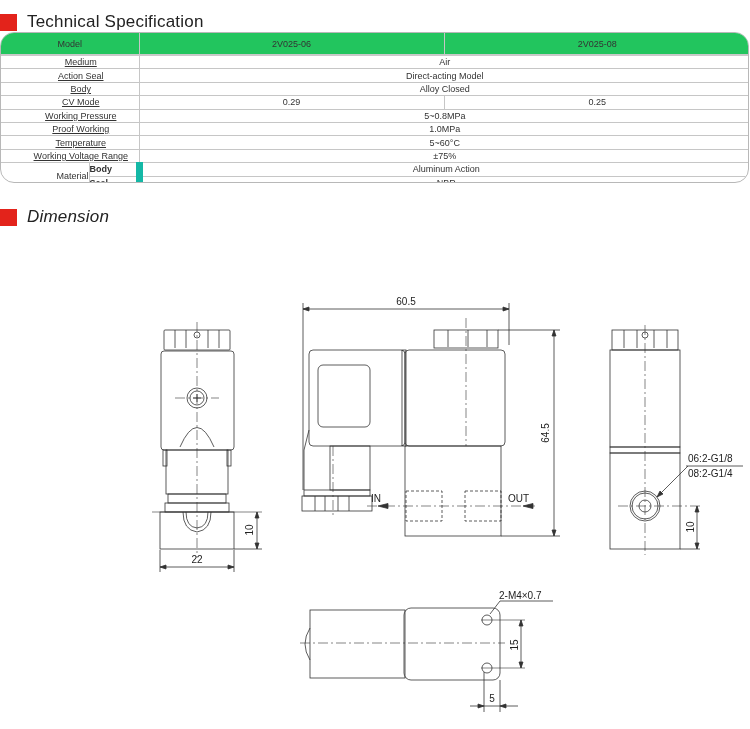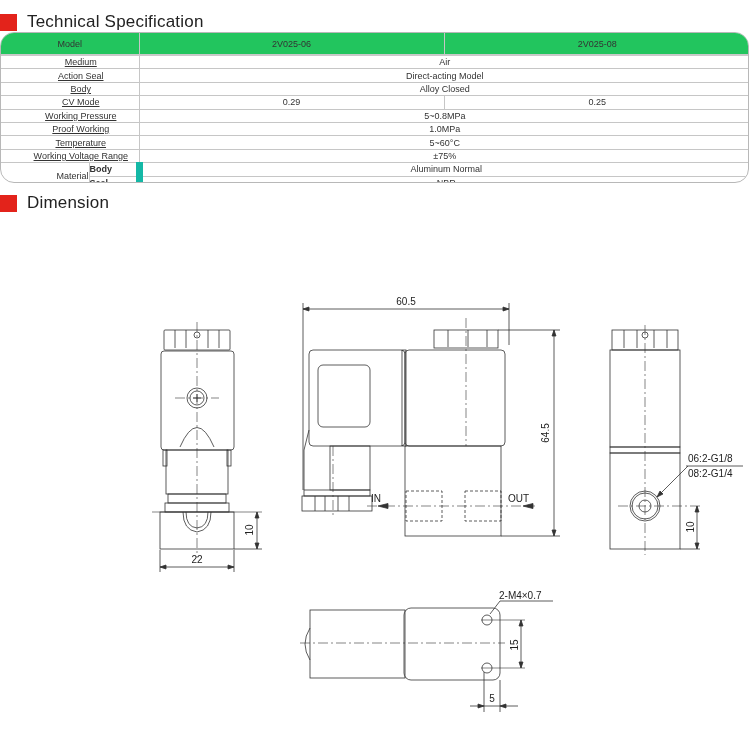--- a/index.html
+++ b/index.html
@@ -1,21 +1,21 @@
 <!DOCTYPE html>
 <html><head>
 <meta charset="utf-8">
 <style>
   html, body { margin:0; padding:0; background:#fff; }
   body { width:750px; height:729px; position:relative; overflow:hidden; font-family:"Liberation Sans", sans-serif; color:#222; }
   .sec-title { position:absolute; left:0; display:flex; align-items:center; }
   .sec-title .sq { width:17px; height:17px; background:#e3231b; margin-right:10px; }
   .sec-title .txt { font-size:17px; color:#222; letter-spacing:0.2px; }
   #t1 { top:12px; }
-  #t2 { top:193px; }
+  #t2 { top:207px;font-style:italic; }
 
   .spec { position:absolute; left:0; top:32px; width:749px; height:151px; border:1px solid #b8b8b8; border-radius:14px 14px 14px 14px; overflow:hidden; box-sizing:border-box; }
   table { border-collapse:collapse; width:100%; font-size:9px; color:#333; table-layout:fixed; }
   td { border-bottom:1px solid #c6c6c6; padding:0; height:12.4px; line-height:12px; text-align:center; white-space:nowrap; }
   td.lbl { text-align:center; padding-left:22px; border-right:1px solid #c6c6c6;text-decoration:underline; }
   td.vsep { border-right:1px solid #c6c6c6; }
   tr.hdr td { background:#22c55e; height:21px; border-bottom:2px solid #c9c9c9; font-size:9px; }
   tr:last-child td { border-bottom:none; }
   td.matlbl { text-align:right; padding-left:22px; border-right:1px solid #c6c6c6; }
   td.sub { text-align:left; padding-right:14px; border-right:7px solid #14b8a6;font-weight:bold; }
@@ -74,21 +74,21 @@
       <td colspan="2" class="lbl">Temperature</td>
       <td colspan="2">5~60°C</td>
     </tr>
     <tr>
       <td colspan="2" class="lbl">Working Voltage Range</td>
       <td colspan="2">±75%</td>
     </tr>
     <tr>
       <td rowspan="2" class="matlbl">Material</td>
       <td class="sub">Body</td>
-      <td colspan="2">Aluminum Normal</td>
+      <td colspan="2">Aluminum Action</td>
     </tr>
     <tr>
       <td class="sub">Seal</td>
       <td colspan="2">NBR</td>
     </tr>
   </tbody>
     </table>
 </div>
 
 <div class="sec-title" id="t2">

